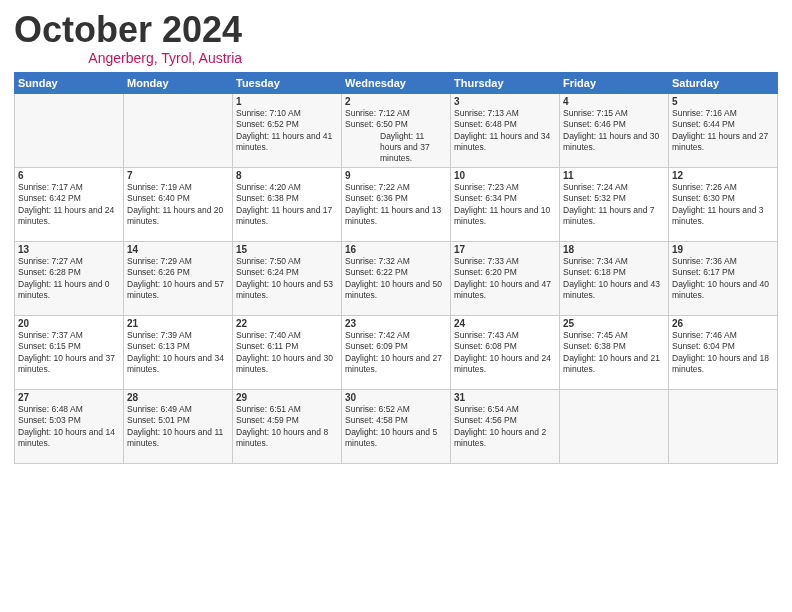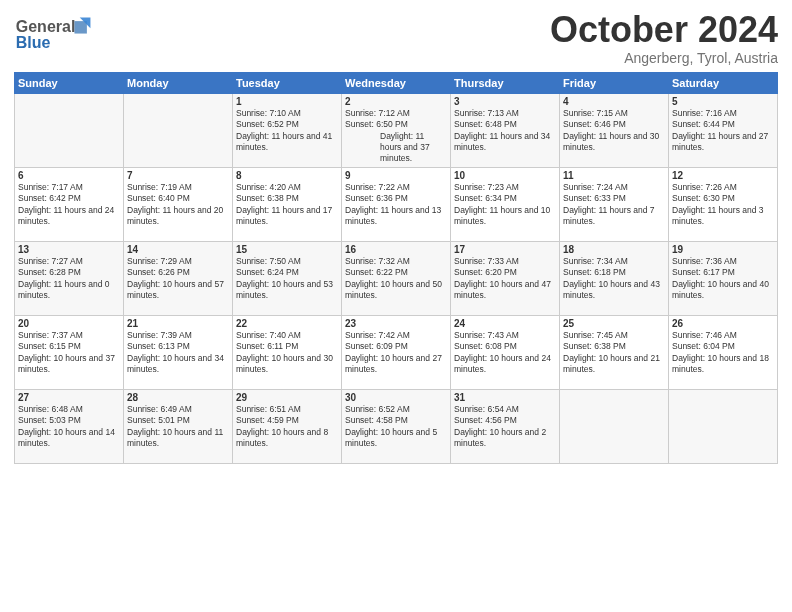--- a/index.html
+++ b/index.html
@@ -32,21 +32,21 @@
       text-align: right;
     }
     .month-title {
       font-size: 36px;
       font-weight: bold;
       color: #333;
       line-height: 1.1;
     }
     .subtitle {
       font-size: 14px;
-      color: #737373;
+      color: #be185d;
     }
     table {
       width: 100%;
       border-collapse: collapse;
       table-layout: fixed;
     }
     thead tr th {
       background-color: #3a75c4;
       color: #fff;
       font-size: 11px;
@@ -83,28 +83,20 @@
     .logo-svg {
       width: 80px;
       height: 40px;
     }
   </style>
 </head>
 <body>
 
 <div class="page">
   <div class="header">
-    <div class="logo">
-      <svg class="logo-svg" viewBox="0 0 90 45" xmlns="http://www.w3.org/2000/svg">
-        <text x="2" y="20" font-family="Arial" font-size="18" font-weight="bold" fill="#555">General</text>
-        <text x="2" y="38" font-family="Arial" font-size="18" font-weight="bold" fill="#2b6cb0">Blue</text>
-        <polygon points="68,8 82,8 82,22 68,22" fill="#2b6cb0" opacity="0.7"></polygon>
-        <polygon points="74,4 86,4 86,16" fill="#3a85d4" opacity="0.9"></polygon>
-      </svg>
-    </div>
     <div class="title-block">
       <div class="month-title">October 2024</div>
       <div class="subtitle">Angerberg, Tyrol, Austria</div>
     </div>
   </div>
 
   <table>
     <thead>
       <tr>
       <th>Sunday</th>
@@ -199,21 +191,21 @@
             <div class="cell-content">
               <span style="display: block;">Sunrise: 7:23 AM</span>
               <span style="display: block;">Sunset: 6:34 PM</span>
               <span style="display: block;">Daylight: 11 hours and 10 minutes.</span>
             </div>
           </td>
           <td>
             <span class="day-num">11</span>
             <div class="cell-content">
               <span style="display: block;">Sunrise: 7:24 AM</span>
-              <span style="display: block;">Sunset: 6:33 PM</span>
+              <span style="display: block;">Sunset: 5:32 PM</span>
               <span style="display: block;">Daylight: 11 hours and 7 minutes.</span>
             </div>
           </td>
           <td>
             <span class="day-num">12</span>
             <div class="cell-content">
               <span style="display: block;">Sunrise: 7:26 AM</span>
               <span style="display: block;">Sunset: 6:30 PM</span>
               <span style="display: block;">Daylight: 11 hours and 3 minutes.</span>
             </div>

